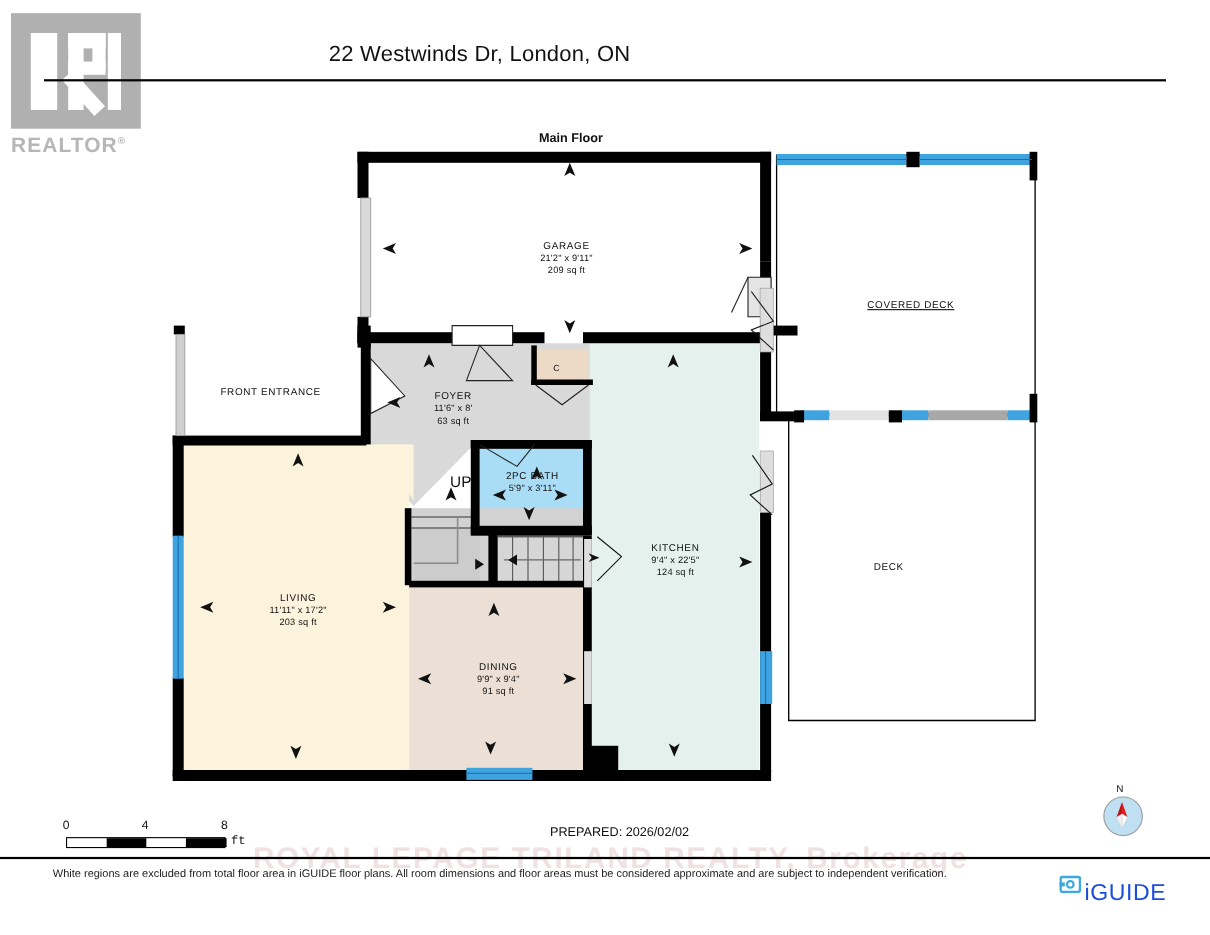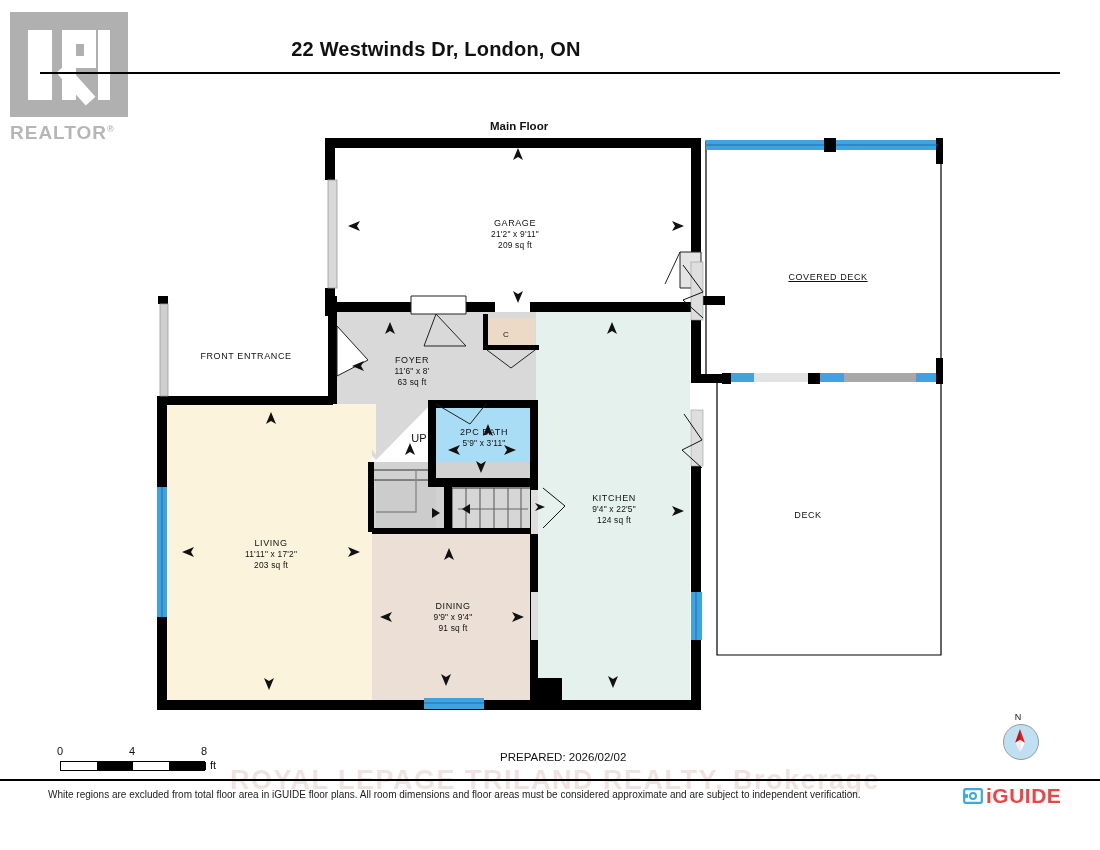--- a/index.html
+++ b/index.html
@@ -12,43 +12,43 @@
   .abs{position:absolute;}
 
   
   #realtor-logo{left:10px;top:12px;width:130px;height:130px;}
   #realtor-mark{position:absolute;left:0;top:0;width:118px;height:105px;background:#b0b0b0;}
   #realtor-mark .bar{position:absolute;background:#ffffff;}
   #realtor-word{position:absolute;left:0;top:110px;font-size:19px;letter-spacing:1px;color:#b6b6b6;font-weight:700;}
   #realtor-word sup{font-size:9px;vertical-align:super;}
 
   
-  #title{left:0;top:38px;width:872px;text-align:center;font-size:20px;font-weight:bold;letter-spacing:.2px;}
+  #title{left:0;top:38px;width:872px;text-align:center;font-size:20px;font-weight:normal;letter-spacing:.2px;}
   #title-rule{left:40px;top:72px;width:1020px;height:2px;background:#000;}
   #summary{left:490px;top:78px;width:420px;font-size:11.5px;line-height:19px;}
   #summary .lbl{position:absolute;left:0;top:0;font-weight:bold;margin-top:39px;}
   #summary .vals{margin-left:72px;}
 
   
   #plan{left:0;top:0;width:1100px;height:850px;}
 
   
   #scalebar{left:60px;top:745px;}
   #scale-ticks{position:relative;width:145px;height:14px;font-size:11px;}
   #scale-ticks span{position:absolute;top:0;}
   #scale-bars{position:relative;width:145px;height:10px;border:1.2px solid #000;box-sizing:border-box;margin-top:2px;}
   #scale-bars i{position:absolute;top:0;height:100%;background:#000;display:block;}
-  #scale-unit{position:absolute;left:150px;top:14px;font-size:11px;}
+  #scale-unit{position:absolute;left:150px;top:14px;font-size:11px;font-family:Liberation Mono, monospace;}
   #prepared{left:500px;top:751px;font-size:11.5px;}
   #footer-rule{left:0;top:779px;width:1100px;height:2px;background:#000;}
   #disclaimer{left:48px;top:789px;font-size:10px;color:#222;}
   #watermark{left:205px;top:765px;width:700px;text-align:center;font-size:27px;font-weight:bold;
              color:#f0e2e2;letter-spacing:1.5px;white-space:nowrap;pointer-events:none;}
   #iguide{left:963px;top:784px;display:flex;align-items:center;gap:3px;}
-  #iguide-word{font-size:21px;font-weight:bold;color:#ef4444;letter-spacing:.5px;}
+  #iguide-word{font-size:21px;font-weight:normal;color:#1d4ed8;letter-spacing:.5px;margin-top:16px;}
 
   
   #compass{left:995px;top:712px;width:46px;height:60px;}
   #compass-n{position:absolute;left:0;top:0;width:46px;text-align:center;font-size:9px;}
   #compass-dial{position:absolute;left:8px;top:12px;width:34px;height:34px;border-radius:50%;
                 background:#bfe0f2;border:1px solid #9a9a9a;}
 
   
   .rlabel{position:absolute;text-align:center;font-size:8.4px;line-height:11px;
           letter-spacing:.2px;color:#111;white-space:nowrap;transform:translateX(-50%);}
@@ -294,21 +294,21 @@
 
 <div class="rlabel" style="left:828px;top:272px;text-decoration:underline;">
   <div class="nm big">COVERED DECK</div>
 </div>
 
 <div class="rlabel" style="left:808px;top:510px;">
   <div class="nm big">DECK</div>
 </div>
 
 <div class="rlabel" style="left:506px;top:329px;font-size:8px;">C</div>
-<div class="rlabel" style="left:419px;top:433px;font-size:11px;">UP</div>
+<div class="rlabel" style="left:419px;top:433px;font-size:14px;">UP</div>
 
 <div class="abs" id="scalebar">
   <div id="scale-ticks">
     <span style="left:0;transform:translateX(-50%);">0</span>
     <span style="left:72px;transform:translateX(-50%);">4</span>
     <span style="left:144px;transform:translateX(-50%);">8</span>
   </div>
   <div id="scale-bars">
     <i style="left:36px;width:36px;"></i>
     <i style="left:108px;width:37px;"></i>

